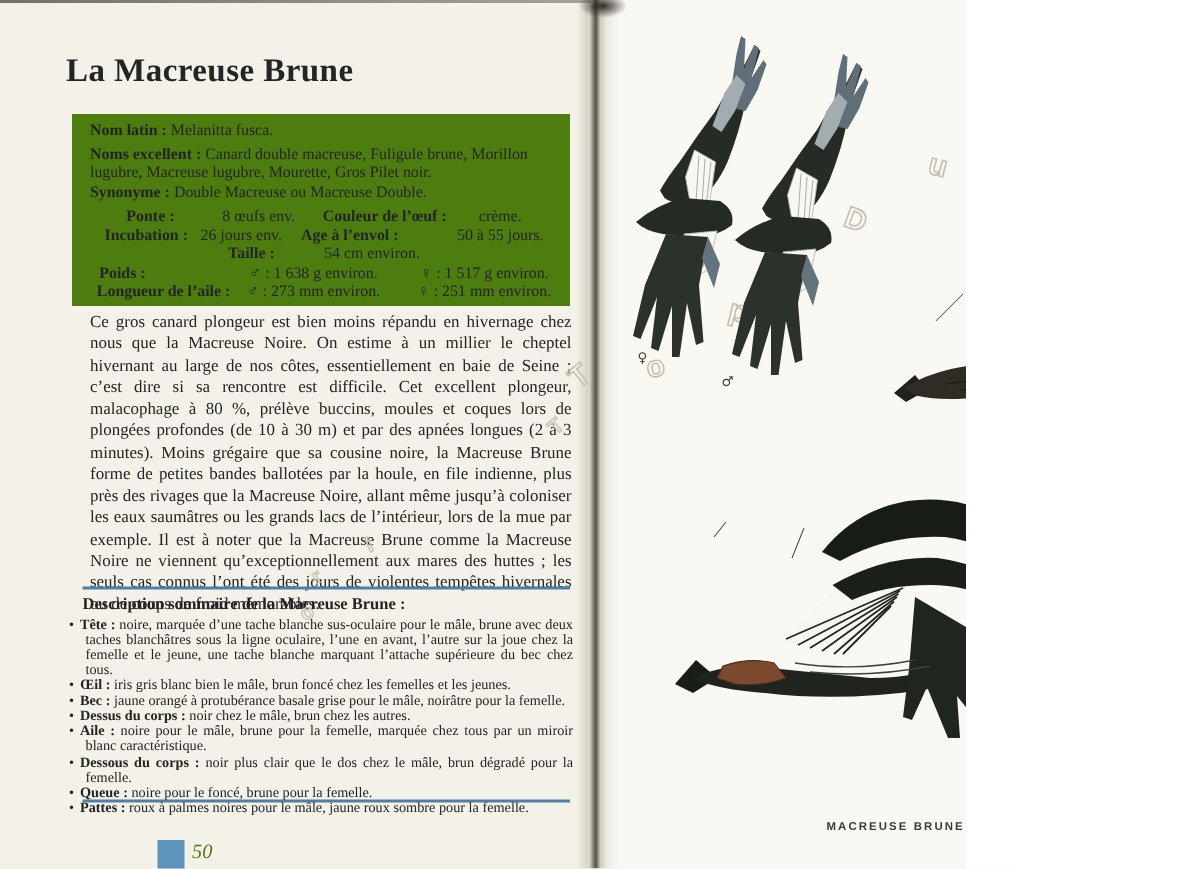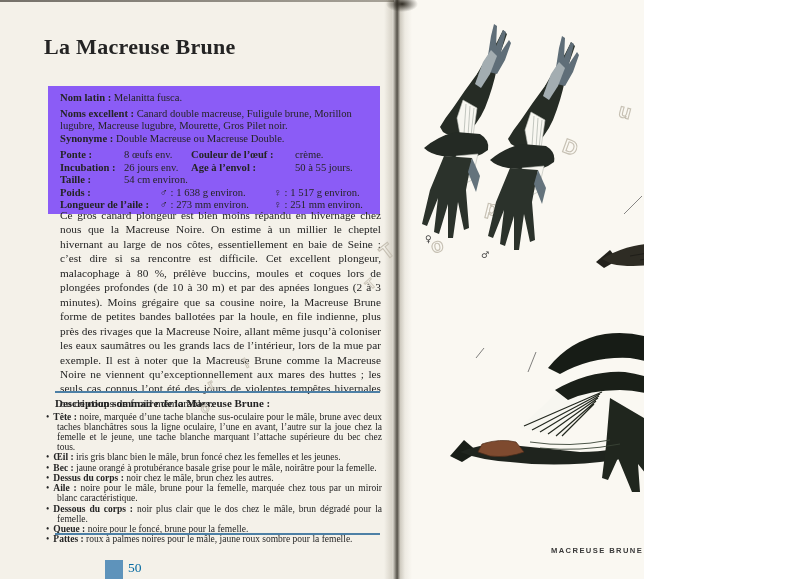--- a/index.html
+++ b/index.html
@@ -9,41 +9,41 @@
   .page-right{position:absolute;left:392px;top:0;width:398px;height:579px;background:#faf8f2;}
   .top-edge{position:absolute;left:0;top:0;width:394px;height:2px;
             background:linear-gradient(to right,#4a463f,#8d887d);opacity:.75;}
   .gutter{position:absolute;left:384px;top:0;width:28px;height:579px;
           background:linear-gradient(to right,rgba(120,110,90,0),rgba(95,85,62,.22) 32%,
             rgba(42,38,28,.8) 47%,rgba(95,85,62,.28) 58%,rgba(150,140,118,.12) 75%,rgba(0,0,0,0));}
   .gutter-top{position:absolute;left:386px;top:-4px;width:32px;height:16px;
           background:radial-gradient(closest-side,rgba(30,26,18,.9),rgba(30,26,18,0));}
   
   .title{position:absolute;left:44px;top:34px;font-size:22px;font-weight:bold;letter-spacing:.3px;}
-  .infobox{position:absolute;left:48px;top:86px;width:332px;height:128px;background:#8b5cf6;
+  .infobox{position:absolute;left:48px;top:76px;width:332px;height:128px;background:#4d7c0f;
            padding:6px 8px 4px 12px;box-sizing:border-box;font-size:10.6px;line-height:12.6px;overflow:hidden;}
   .ib-line{margin-bottom:3px;}
   .ib-label{font-weight:bold;}
   .stats{margin-top:4px;}
-  .stats-row{display:flex;white-space:nowrap;line-height:12.4px;}
+  .stats-row{display:flex;white-space:nowrap;line-height:12.4px;justify-content:center;}
   .c-l1{width:64px;flex:none;font-weight:bold;}
   .c-v1{width:67px;flex:none;}
   .c-l2{width:104px;flex:none;font-weight:bold;}
   .c-lw{width:100px;flex:none;font-weight:bold;}
   .c-m{width:114px;flex:none;}
   .para{position:absolute;left:60px;top:208px;width:321px;font-size:11.3px;line-height:14.45px;
         text-align:justify;}
   .rule{position:absolute;left:55px;width:325px;height:2px;background:#4d80a6;}
   .desc-head{position:absolute;left:55px;top:397px;font-size:11px;font-weight:bold;}
   .desc-list{position:absolute;left:46px;top:413px;width:336px;font-size:9.5px;line-height:9.9px;
              text-align:justify;}
   .desc-item{padding-left:11px;text-indent:-11px;margin-bottom:.5px;}
   .desc-item::before{content:"\2022";margin-right:4px;}
   .pagenum-square{position:absolute;left:105px;top:560px;width:18px;height:20px;background:#5e93bb;}
-  .pagenum{position:absolute;left:128px;top:560px;font-size:13.5px;color:#0369a1;}
+  .pagenum{position:absolute;left:128px;top:560px;font-size:13.5px;color:#4d7c0f;font-style:italic;}
   
   .wm{position:absolute;font-family:"Liberation Sans",sans-serif;font-weight:bold;font-size:20px;
       color:rgba(0,0,0,0);-webkit-text-stroke:1.1px #c6c0b3;}
   .wm-s{font-size:14px;-webkit-text-stroke:1px #ccc6ba;}
   .sex{position:absolute;font-size:9px;color:#3c3c3c;font-family:"DejaVu Sans",sans-serif;}
   .plate-label{position:absolute;left:551px;top:546px;font-family:"Liberation Sans",sans-serif;
       font-size:7.6px;font-weight:600;letter-spacing:1.4px;color:#3a3a3a;}
   .plate-svg{position:absolute;left:420px;top:0;}
   .sig{position:absolute;left:746px;top:535px;}
 </style>

